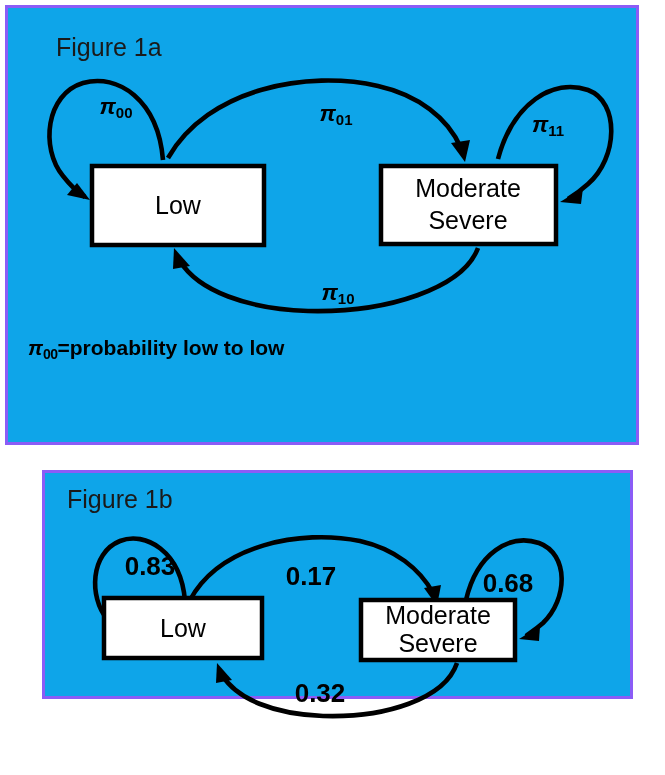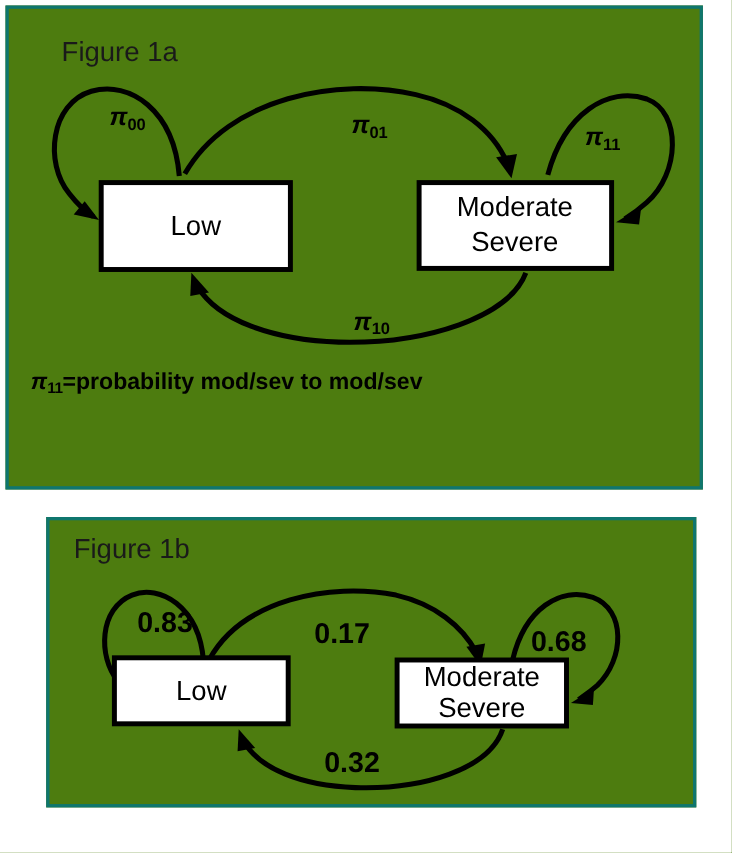--- a/index.html
+++ b/index.html
@@ -16,35 +16,35 @@
     overflow: hidden;
   }
   .page {
     position: absolute;
     left: 0; top: 0;
     width: 665px;
     height: 775px;
   }
   .panel {
     position: absolute;
-    border: 3px solid #0f766e;
-    background: #4d7c0f;
+    border: 3px solid #8b5cf6;
+    background: #0ea5e9;
     box-sizing: border-box;
   }
   #panel-1a {
     left: 5px;
     top: 5px;
     width: 634px;
     height: 440px;
   }
   #panel-1b {
     left: 42px;
     top: 470px;
     width: 591px;
-    height: 264px;
+    height: 229px;
   }
   .panel-title {
     position: absolute;
     font-size: 25px;
     font-weight: 400;
     letter-spacing: 0px;
     white-space: nowrap;
     color: #1a1a1a;
   }
   #title-1a { left: 48px; top: 25px; }
@@ -161,21 +161,21 @@
       </text>
       <text class="edge-label pi" x="540" y="118">
         <tspan>π</tspan><tspan class="sub" dy="6">11</tspan>
       </text>
       <text class="edge-label pi" x="330" y="286">
         <tspan>π</tspan><tspan class="sub" dy="6">10</tspan>
       </text>
     </svg>
 
     <div class="legend">
-      <div class="legend-line"><span class="pisym">π</span><span class="pisub">11</span><span>=probability mod/sev to mod/sev</span></div>
+      <div class="legend-line"><span class="pisym">π</span><span class="pisub">00</span><span>=probability low to low</span></div>
     </div>
   </div>
 
   <div class="panel" id="panel-1b">
     <div class="panel-title" id="title-1b">Figure 1b</div>
 
     <svg class="diagram-svg" width="591" height="300" viewBox="0 0 591 300">
 
       <path class="edge" d="M 140,128 C 136,78 100,58 75,68 C 45,80 44,124 62,146 C 70,156 76,160 80,163"></path>
       <polygon class="arrow-head" points="85,166 63,161 72,150"></polygon>

